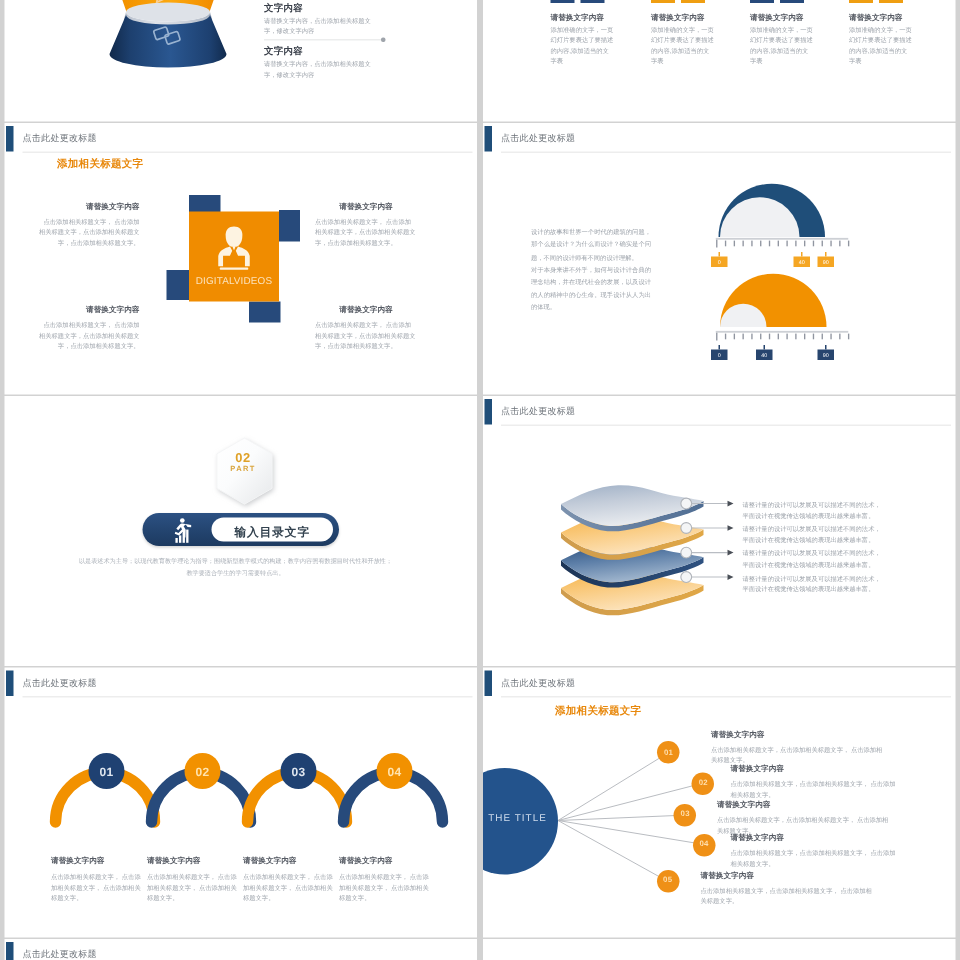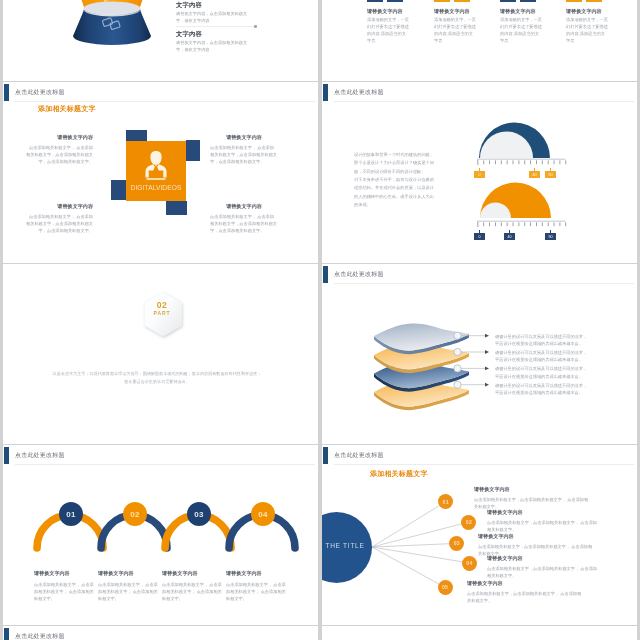--- a/index.html
+++ b/index.html
@@ -270,20 +270,38 @@
         </filter>
       </defs>
       <polygon points="25,2 45,13.5 45,38.5 25,50 5,38.5 5,13.5" fill="url(#hexg)" filter="url(#hexsh)"></polygon>
       <polygon points="25,2 45,13.5 45,38.5 25,50 5,38.5 5,13.5" fill="none" stroke="#f4f5f6" stroke-width="0.7"></polygon>
     </svg>
     <div style="position:absolute;left:136px;top:36px;width:46px;text-align:center;font-size:8.6px;
                 font-weight:bold;color:#dfa127;letter-spacing:.4px;">02</div>
     <div style="position:absolute;left:136px;top:46px;width:46px;text-align:center;font-size:5px;
                 font-weight:bold;color:#d9a53e;letter-spacing:.9px;">PART</div>
 
+    <div style="position:absolute;left:92px;top:78px;width:131px;height:22px;border-radius:11px;
+                background:linear-gradient(180deg,#2c5183 0%,#23446f 55%,#1d3a60 100%);
+                box-shadow:0 1px 2px rgba(0,0,0,.18);">
+      <svg viewBox="0 0 26 30" width="15.5" height="18" style="position:absolute;left:21px;top:2.5px;">
+        <g fill="#ffffff">
+          <circle cx="9.3" cy="3.3" r="2.6"></circle>
+          <path d="M10.9 6.9 C8.9 6.2 7.4 6.9 6.3 8.1 L2.6 12.2 l2.1 1.9 3.1 -3.5 1.1 2.6 -3.9 4.0 -3.4 -1.3 -0.8 2.3 4.9 1.9 4.2 -4.4 0.2 6.5 2.7 0 0.3 -8.6 -2.3 -3.9 2.2 -2.1 2.2 2.8 4.0 0.4 0 -2.6 -3.1 -0.4z"></path>
+          <rect x="1.6" y="22.8" width="2.6" height="5.4"></rect>
+          <rect x="5.6" y="19.9" width="2.6" height="8.3"></rect>
+          <rect x="9.6" y="16.7" width="2.6" height="11.5"></rect>
+          <rect x="13.6" y="13.4" width="2.6" height="14.8"></rect>
+        </g>
+      </svg>
+      <div style="position:absolute;left:46px;top:3px;width:81px;height:16px;border-radius:8px;background:#ffffff;">
+        <div style="position:absolute;left:0;top:3.6px;width:81px;text-align:center;font-size:7.8px;
+                    color:#33424f;font-weight:bold;letter-spacing:.6px;">输入目录文字</div>
+      </div>
+    </div>
 
     <div class="p6 cen" style="position:absolute;left:49px;top:106px;width:210px;line-height:1.9;color:#a8aeb6;font-size:4.1px;">以是表述术为主导；以现代教育教学理论为指导；围绕新型教学模式的构建；教学内容照有数据目时代性和开放性；教学要适合学生的学习需要特点出。</div>
   </div>
 
   <div class="slide" id="s6" style="left:322px;top:264px;width:315px;height:180px;">
     <div class="hdr" style="left:1px;top:2px;">
       <div class="bar"></div>
       <div class="ttl">点击此处更改标题</div>
     </div>
     <div class="hdrline" style="left:12px;top:19px;width:300px;"></div>

